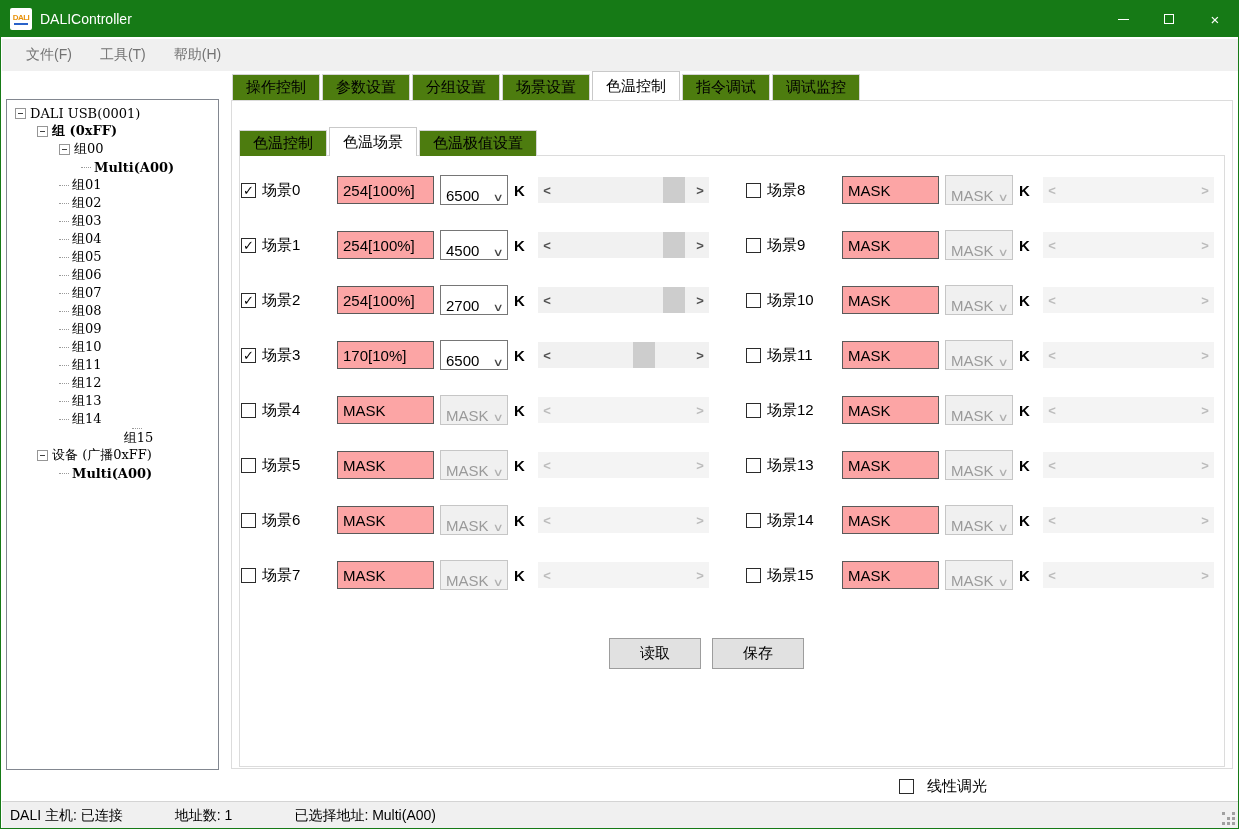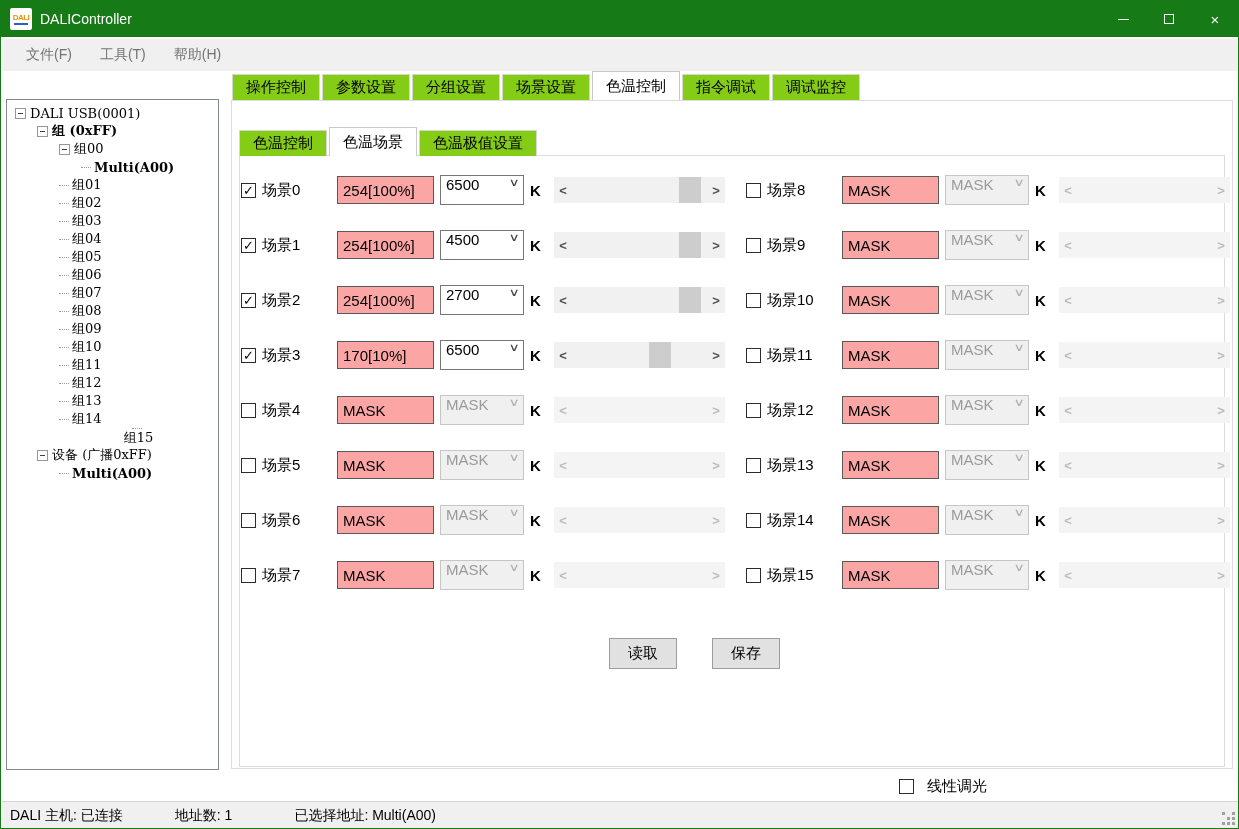--- a/index.html
+++ b/index.html
@@ -50,21 +50,21 @@
     content:""; position:absolute; left:2px; top:4px; width:5px; height:1px; background:#404040;
   }
   .tree-item .stub { width:10px; height:0; border-top:1px dotted #9a9a9a; margin-right:3px; flex:none; }
   .tree-item.bold { font-weight:bold; }
 
   
   .tabstrip { position:absolute; display:flex; align-items:flex-end; }
   .main-tabs { left:231px; top:70px; height:29px; }
   .tab {
     height:26px; padding:0 13px; display:flex; align-items:center; font-size:15px;
-    background:#84cc16; border:1px solid #d5d5d5; border-bottom:none; margin-right:2px;
+    background:#4d7c0f; border:1px solid #d5d5d5; border-bottom:none; margin-right:2px;
     position:relative; color:#000;
   }
   .tab.selected { height:29px; background:#ffffff; z-index:3; border-color:#c9c9c9; }
   .tabpage {
     position:absolute; left:230px; top:99px; width:1002px; height:669px;
     background:#fff; border:1px solid #dcdcdc; z-index:1;
   }
   .sub-tabs { left:238px; top:127px; height:28px; z-index:2; }
   .subpage {
     position:absolute; left:238px; top:154px; width:986px; height:612px;
@@ -78,42 +78,42 @@
     margin-right:6px; display:flex; align-items:center; justify-content:center;
     font-size:13px; line-height:1; color:#000;
   }
   .scene-label { width:66px; margin-right:9px; font-size:15px; color:#000; flex:none; }
   .level-input {
     width:97px; height:28px; border:1px solid #5a5a5a; background:#fca5a5; color:#000;
     font-size:15px; padding:0 5px; margin-right:6px; flex:none;
     font-family:"Liberation Sans","DejaVu Sans",sans-serif; outline:none;
   }
   .dropdown {
-    width:84px; height:30px; border:1px solid #767676; background:#fff; color:#000;
-    display:flex; align-items:flex-start; font-size:15px; padding:0 5px; margin-right:6px; flex:none;
+    width:68px; height:30px; border:1px solid #767676; background:#fff; color:#000;
+    display:flex; align-items:flex-end; font-size:15px; padding:0 5px; margin-right:6px; flex:none;
   }
   .dropdown .dd-val { flex:1; }
   .dropdown .chev { font-size:11px; color:#444; transform:scaleX(1.4); }
   .dropdown.disabled { background:#f0f0f0; border-color:#c6c6c6; color:#9a9a9a; }
   .dropdown.disabled .chev { color:#b0b0b0; }
   .k-label { width:15px; margin-right:9px; font-size:15px; font-weight:600; color:#000; flex:none; }
   .hscroll {
     width:171px; height:26px; background:#f1f1f1; display:flex; align-items:center; flex:none;
   }
   .hscroll .arr {
     width:18px; text-align:center; font-size:13px; font-weight:700; color:#515151; flex:none;
   }
   .hscroll .track { position:relative; flex:1; height:100%; }
   .hscroll .thumb { position:absolute; top:0; height:100%; width:22px; background:#cdcdcd; }
   .hscroll.disabled { background:#f4f4f4; }
   .hscroll.disabled .arr { color:#bcbcbc; }
 
   
   .btn {
-    position:absolute; width:68px; height:31px; background:#e1e1e1; border:1px solid #9d9d9d;
+    position:absolute; width:92px; height:31px; background:#e1e1e1; border:1px solid #9d9d9d;
     font-size:15px; color:#000; display:flex; align-items:center; justify-content:center; z-index:4;
     font-family:"Liberation Sans","DejaVu Sans",sans-serif;
   }
 
   
   .linear-row { position:absolute; left:898px; top:776px; display:flex; align-items:center; }
   .linear-row .scene-label { width:auto; margin:0 0 0 7px; }
 
   
   .statusbar {

